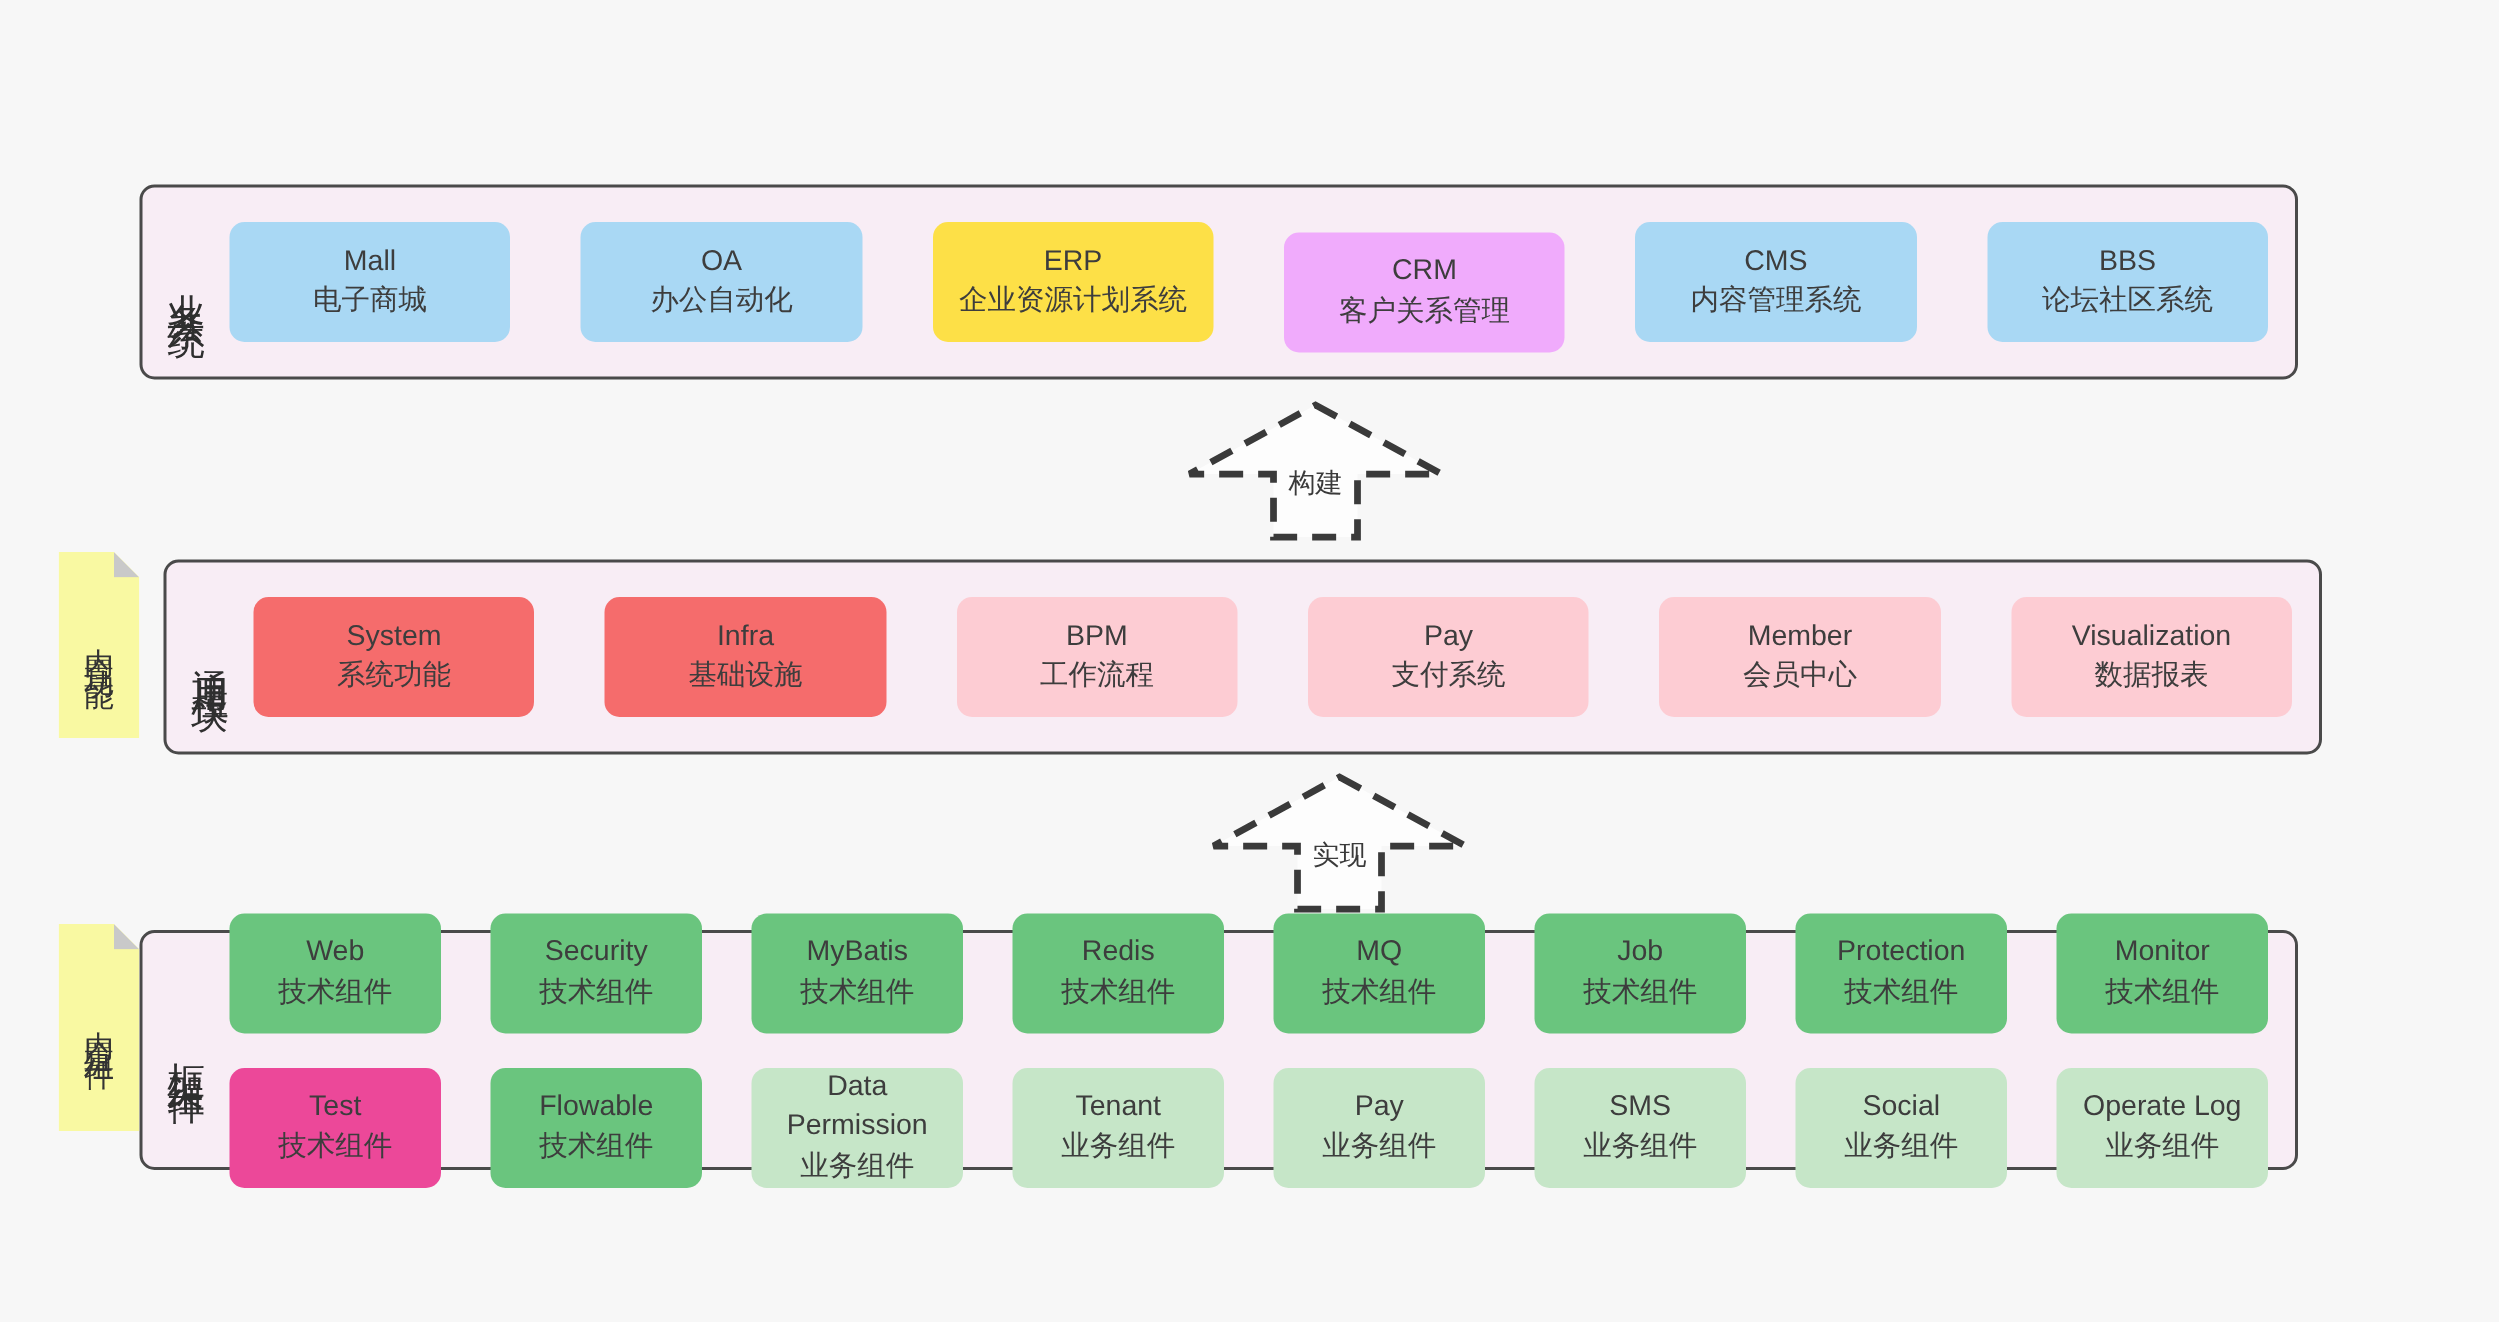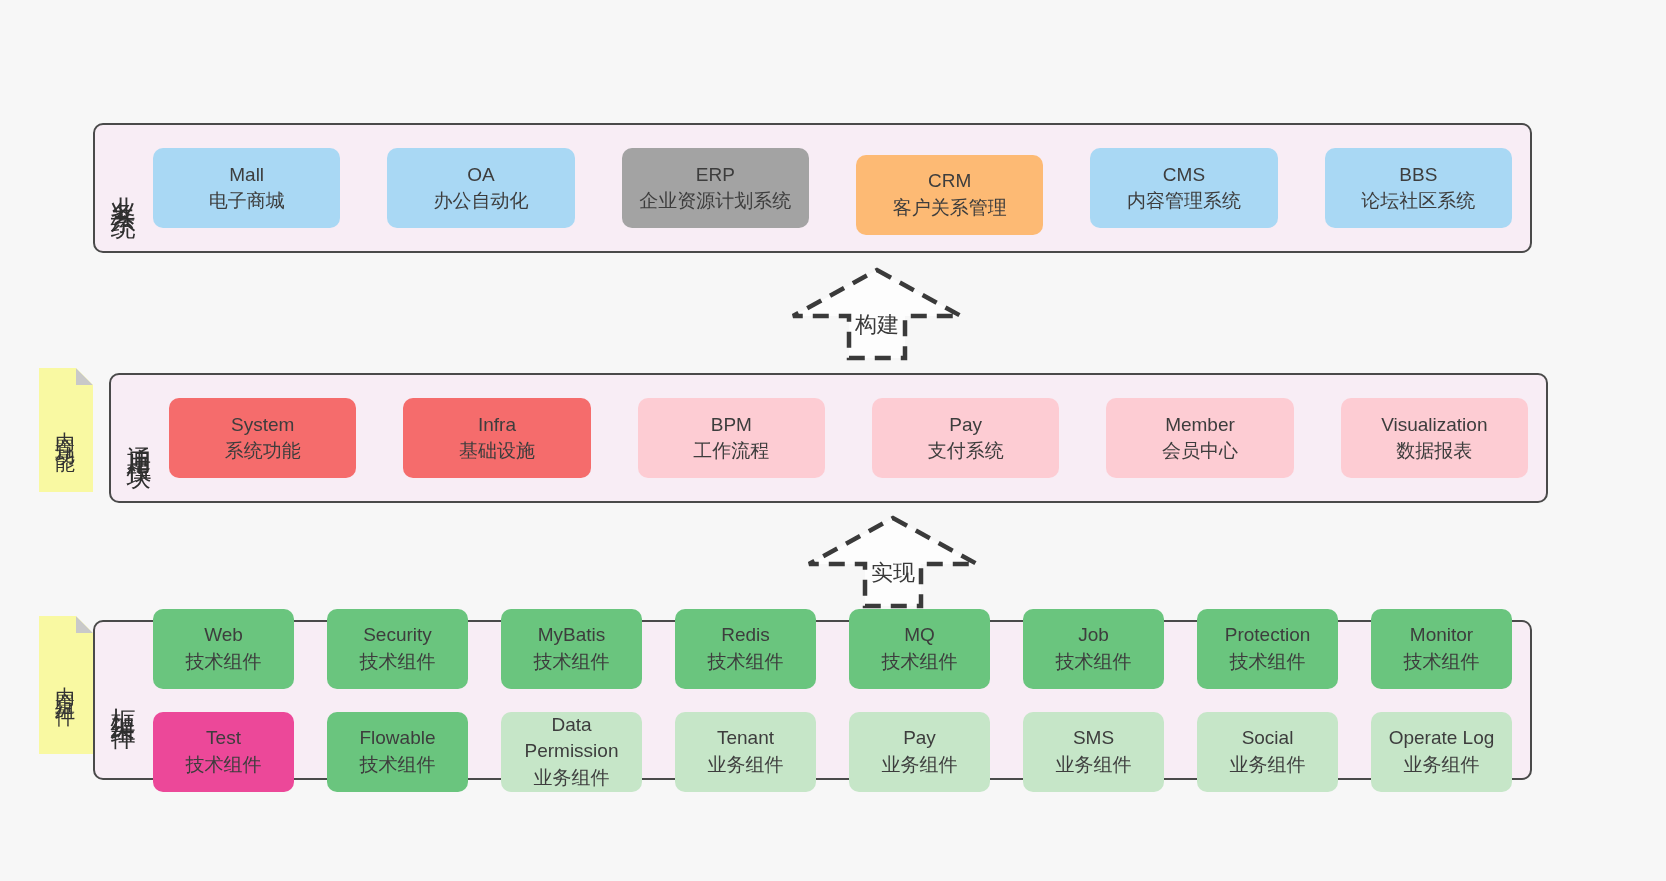--- a/index.html
+++ b/index.html
@@ -35,21 +35,21 @@
     padding:16px 6px;box-sizing:border-box;
   }
   .box span{display:block;}
   
   .arrow{position:absolute;width:180px;height:96px;}
   .arrow-build{left:787px;top:266px;}
   .arrow-implement{left:803px;top:514px;}
   .arrow svg{display:block;width:180px;height:96px;}
   .arrow-label{
     position:absolute;left:50%;top:44px;transform:translateX(-50%);
-    background:#fdfdfd;padding:0 3px;font-size:22px;color:#3a3a3a;white-space:nowrap;
+    background:#fdfdfd;padding:0 3px;font-size:18px;color:#3a3a3a;white-space:nowrap;
   }
   
   .note{
     position:absolute;left:39px;width:54px;background:#f9f9a2;
     display:flex;align-items:center;justify-content:center;
     clip-path:polygon(0 0,calc(100% - 17px) 0,100% 17px,100% 100%,0 100%);
     z-index:2;
   }
   .note::after{
     content:"";position:absolute;top:0;right:0;width:17px;height:17px;
@@ -74,26 +74,26 @@
         <div class="box" style="background: rgb(169, 216, 244);">
           <span>Mall</span>
           <span>电子商城</span>
         </div>
 
         <div class="box" style="background: rgb(169, 216, 244);">
           <span>OA</span>
           <span>办公自动化</span>
         </div>
 
-        <div class="box" style="background: #a3a3a3; text-align: right;">
+        <div class="box" style="background: #fde047; text-align: right;">
           <span>ERP</span>
           <span>企业资源计划系统</span>
         </div>
 
-        <div class="box" style="background: #fdba74; margin-top: 13px;">
+        <div class="box" style="background: #f0abfc; margin-top: 13px;">
           <span>CRM</span>
           <span>客户关系管理</span>
         </div>
 
         <div class="box" style="background: rgb(169, 216, 244);">
           <span>CMS</span>
           <span>内容管理系统</span>
         </div>
 
         <div class="box" style="background: rgb(169, 216, 244);">

